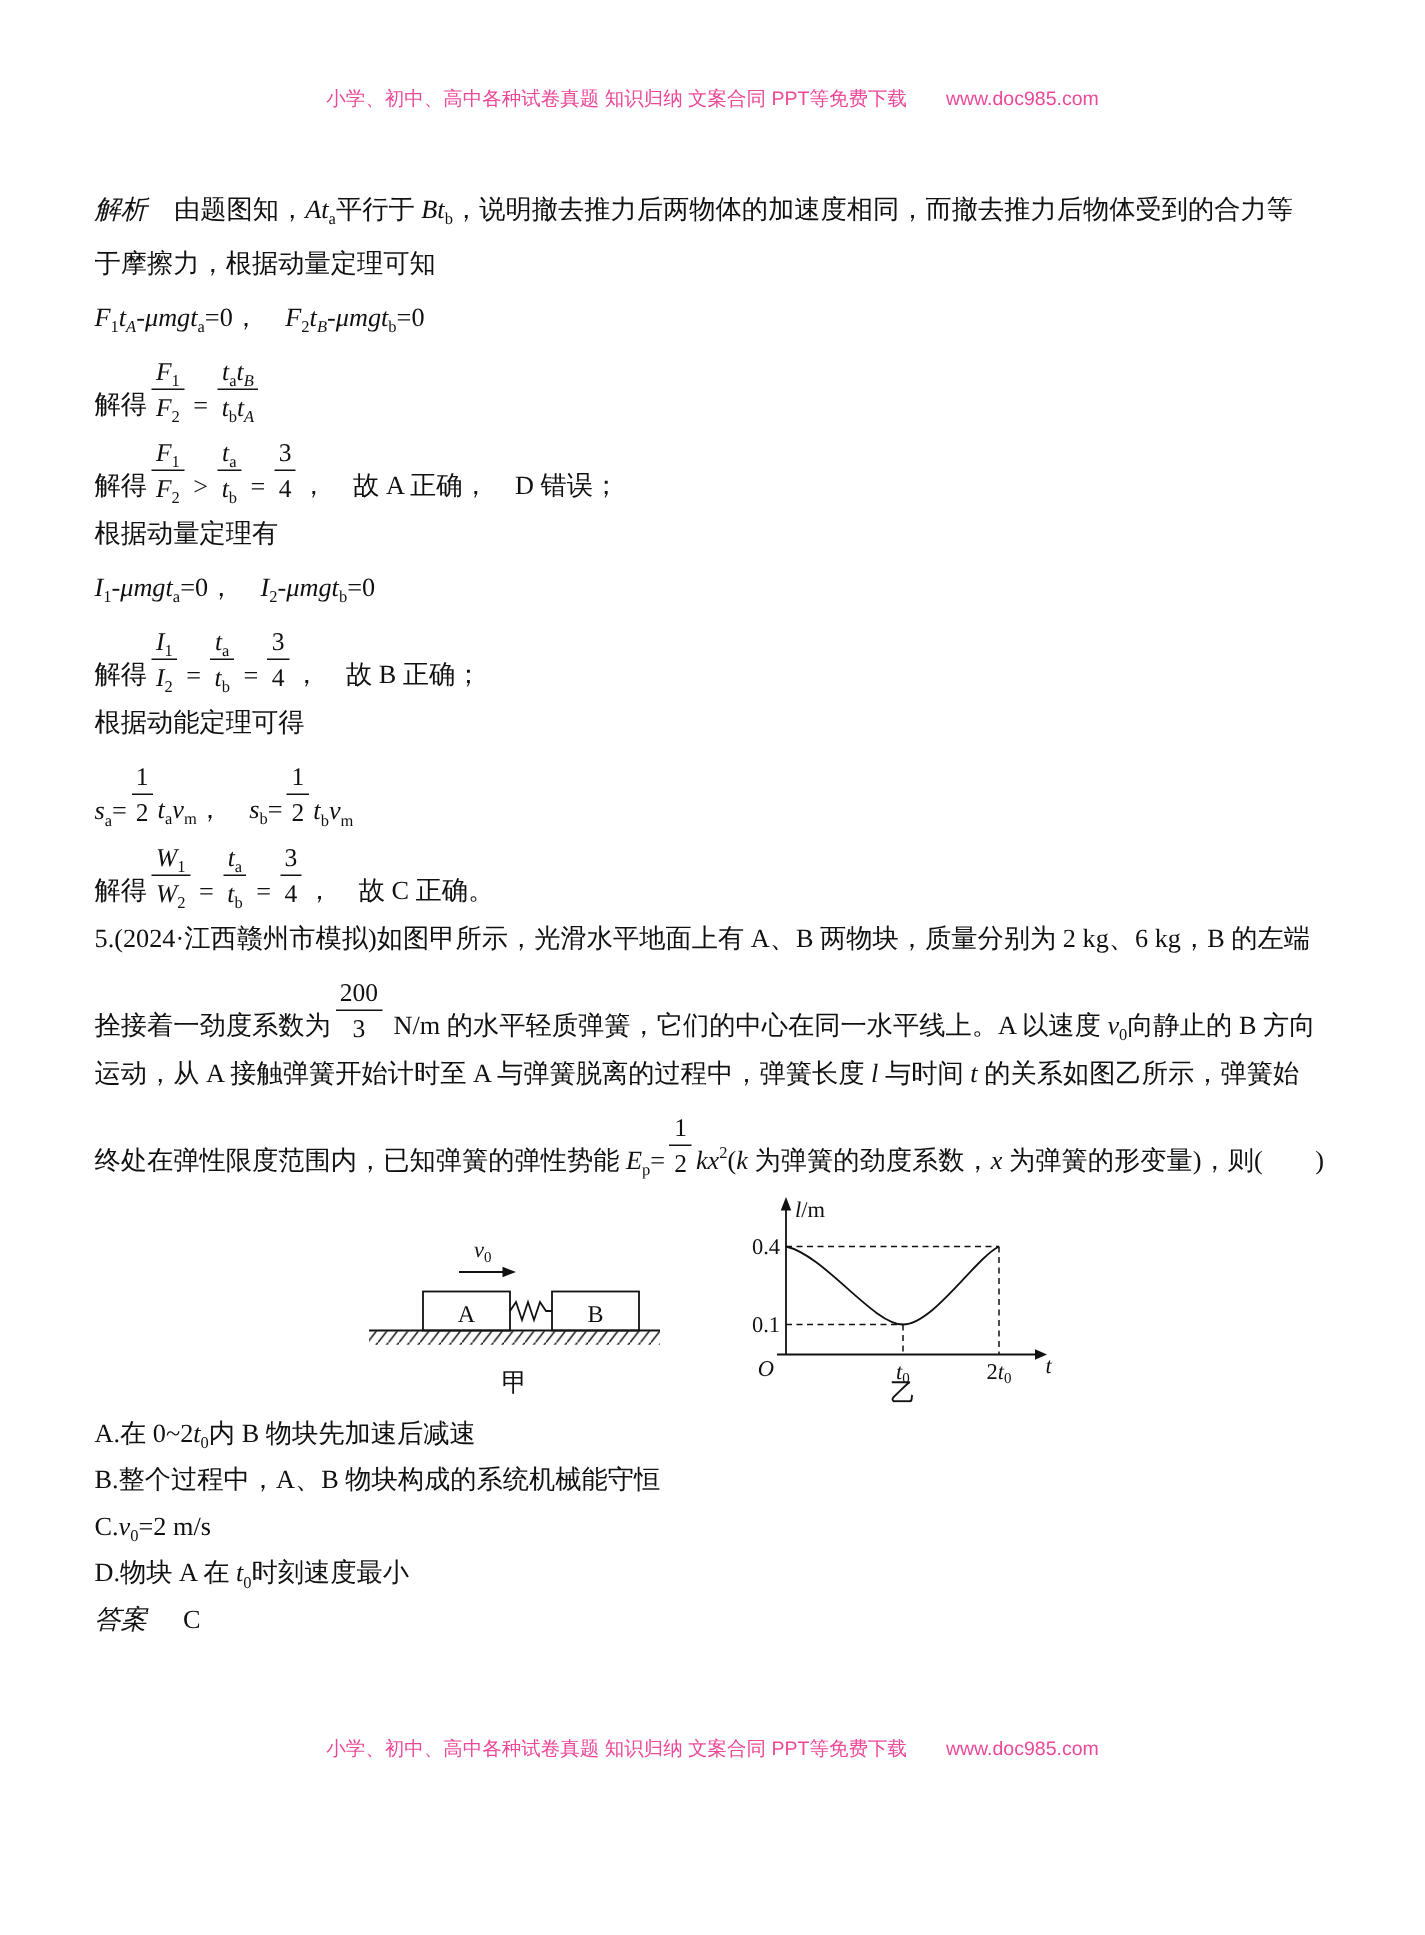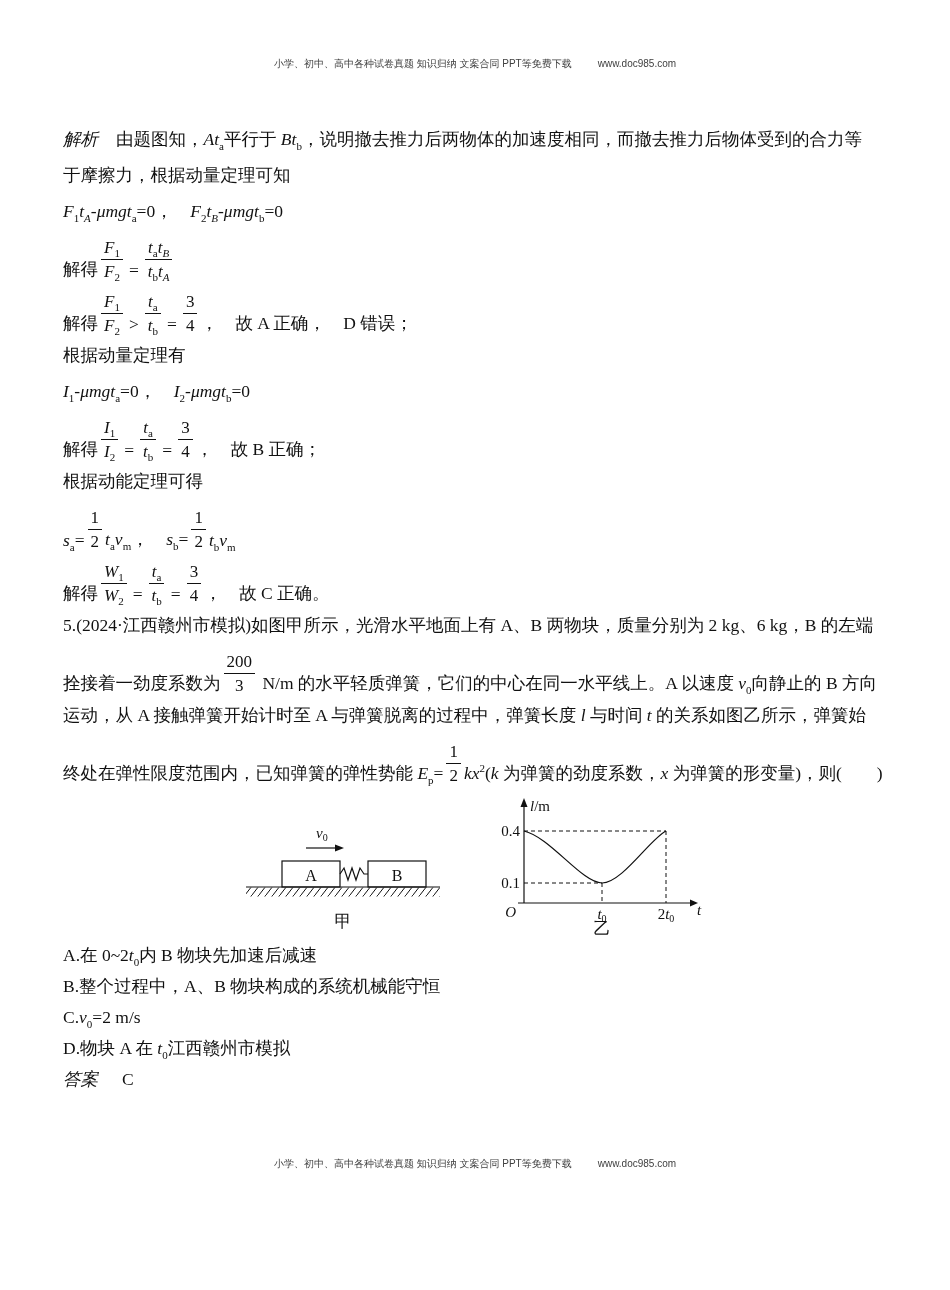--- a/index.html
+++ b/index.html
@@ -1,19 +1,19 @@
 <!DOCTYPE html>
 <html><head>
 <meta charset="utf-8">
 <style>
   html,body{margin:0;padding:0;background:#e8e8e8;}
   .page{position:relative;width:950px;height:1290px;margin:0 auto;background:#ffffff;
         font-family:"Liberation Serif","DejaVu Serif",serif;color:#111;overflow:hidden;}
   .header,.footer{position:absolute;left:0;right:0;text-align:center;
-        font-family:"Liberation Sans","DejaVu Sans",sans-serif;font-size:10px;color:#404040;}
+        font-family:"Liberation Sans","DejaVu Sans",sans-serif;font-size:13px;color:#ec4899;}
   .header{top:57px;}
   .footer{top:1157px;}
   .siteurl{margin-left:26px;font-family:"Liberation Sans","DejaVu Sans",sans-serif;}
   .content{position:absolute;top:127px;left:63px;width:824px;}
   .tl{font-size:17.5px;line-height:24px;margin:0 0 12px 0;}
   .ol{font-size:17.5px;line-height:21px;margin:0 0 10px 0;}
   .fl{display:flex;align-items:flex-end;min-height:46px;margin:0 0 8px 0;font-size:17.5px;}
   .fl .run{white-space:pre;}
   .fl .op{margin:0 3px;}
   .lbl{margin-right:18px;font-style:italic;}
@@ -201,20 +201,20 @@
         <text x="120" y="126" font-size="15" text-anchor="middle"><tspan font-style="italic">t</tspan><tspan dy="3" font-size="10">0</tspan></text>
         <text x="184" y="126" font-size="15" text-anchor="middle"><tspan>2</tspan><tspan font-style="italic">t</tspan><tspan dy="3" font-size="10">0</tspan></text>
         <text x="120" y="141" font-size="17" text-anchor="middle">乙</text>
       </svg>
 
     </div>
 
     <p class="ol"><span>A.在 0~2</span><span class="v">t</span><sub>0</sub><span>内 B 物块先加速后减速</span></p>
     <p class="ol"><span>B.整个过程中，A、B 物块构成的系统机械能守恒</span></p>
     <p class="ol"><span>C.</span><span class="v">v</span><sub>0</sub><span>=2 m/s</span></p>
-    <p class="ol"><span>D.物块 A 在 </span><span class="v">t</span><sub>0</sub><span>江西赣州市模拟</span></p>
+    <p class="ol"><span>D.物块 A 在 </span><span class="v">t</span><sub>0</sub><span>时刻速度最小</span></p>
     <p class="ol"><span class="anslabel">答案</span><span>C</span></p>
 
   </div>
 
   <div class="footer"><span>小学、初中、高中各种试卷真题 知识归纳 文案合同 PPT等免费下载</span><span class="siteurl">www.doc985.com</span></div>
 
 </div>
 
 </body></html>

